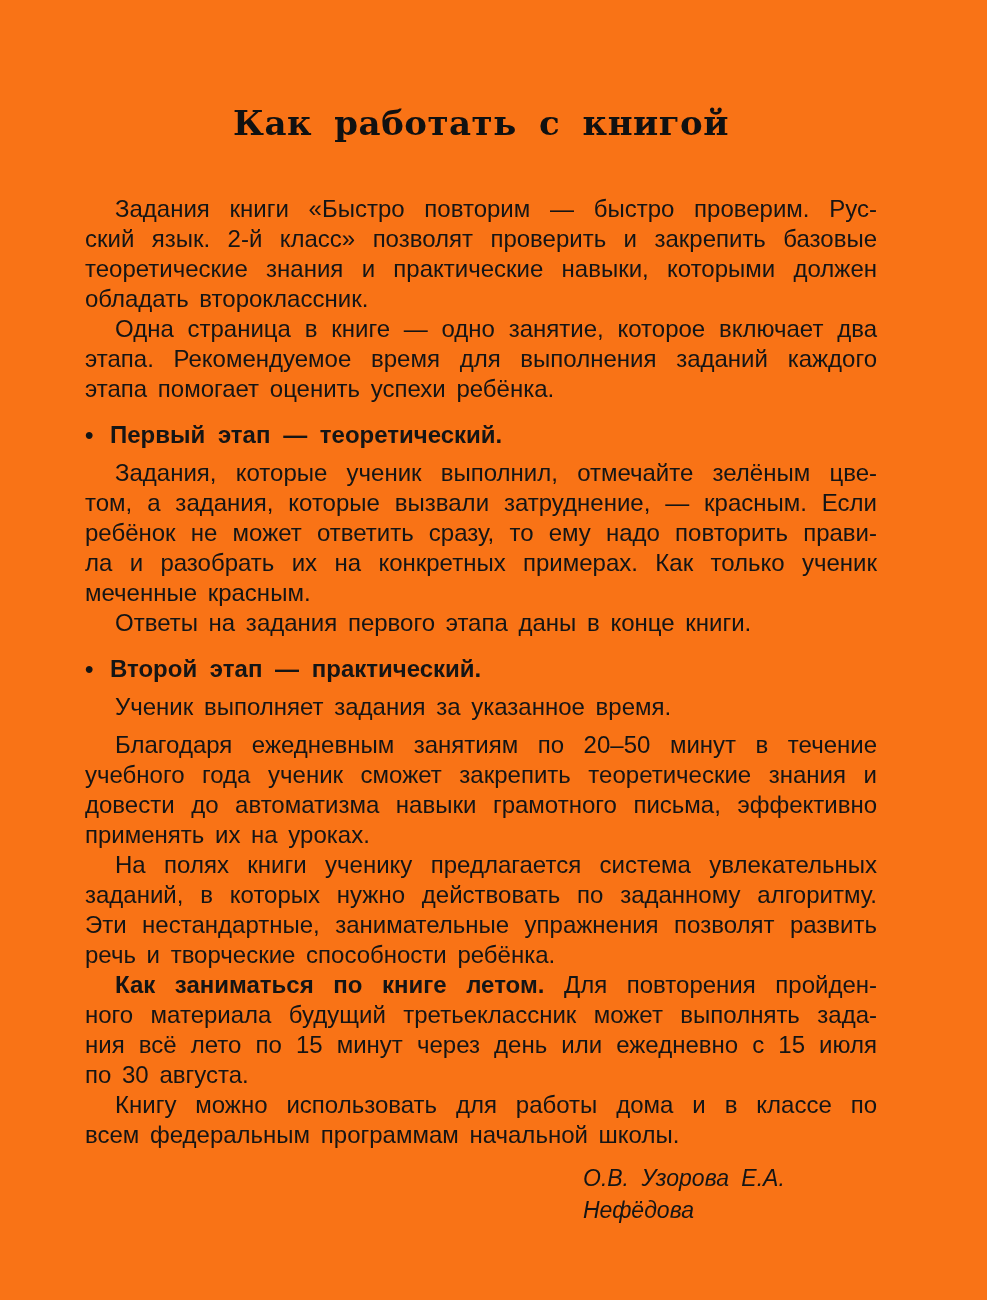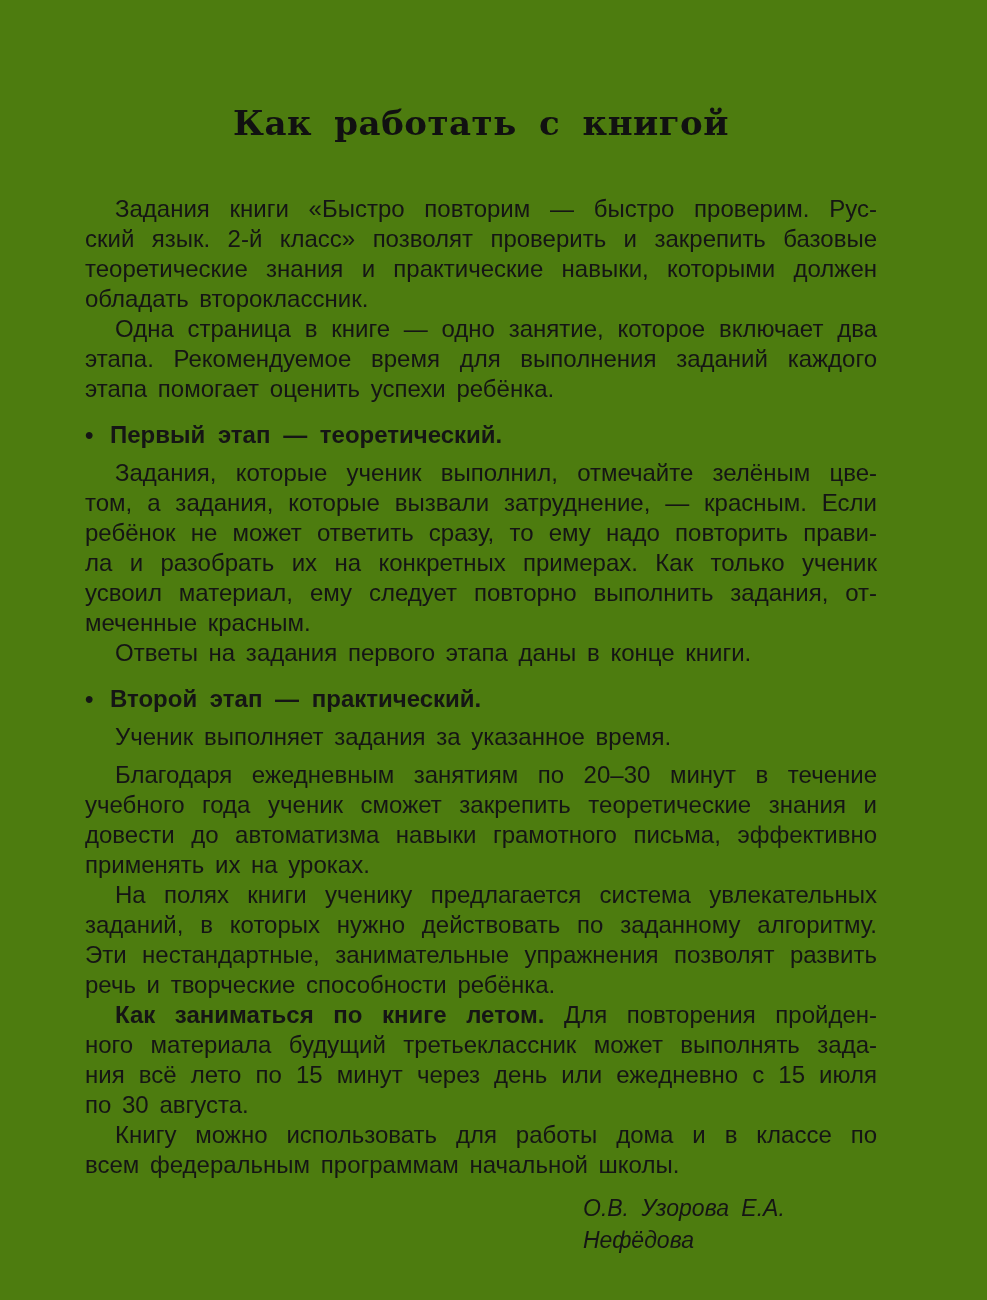--- a/index.html
+++ b/index.html
@@ -9,21 +9,21 @@
     height: 1300px;
     margin: 0 auto;
     font-family: "Liberation Sans", sans-serif;
     color: #151515;
     overflow: hidden;
   }
   .page {
     width: 987px;
     height: 1300px;
     padding: 100px 110px 0 85px;
-    background: #4d7c0f;
+    background: #f97316;
   }
   .title {
     font-family: "DejaVu Serif", "Liberation Serif", serif;
     font-weight: bold;
     font-size: 34px;
     line-height: 46px;
     text-align: center;
     word-spacing: 10px;
     letter-spacing: 0.5px;
     margin-bottom: 12px;
@@ -87,32 +87,31 @@
         <div class="line first just">Одна страница в книге — одно занятие, которое включает два</div>
         <div class="line just">этапа. Рекомендуемое время для выполнения заданий каждого</div>
         <div class="line">этапа помогает оценить успехи ребёнка.</div>
       </div>
       <div class="bullet-item"><span class="bullet-marker">•</span><b>Первый этап — теоретический.</b></div>
       <div class="para">
         <div class="line first just">Задания, которые ученик выполнил, отмечайте зелёным цве-</div>
         <div class="line just">том, а задания, которые вызвали затруднение, — красным. Если</div>
         <div class="line just">ребёнок не может ответить сразу, то ему надо повторить прави-</div>
         <div class="line just">ла и разобрать их на конкретных примерах. Как только ученик</div>
-        <div class="line just">усвоил материал, ему следует повторно выполнить задания, от-</div>
         <div class="line">меченные красным.</div>
       </div>
       <div class="para">
         <div class="line first">Ответы на задания первого этапа даны в конце книги.</div>
       </div>
       <div class="bullet-item"><span class="bullet-marker">•</span><b>Второй этап — практический.</b></div>
       <div class="para spaced">
         <div class="line first">Ученик выполняет задания за указанное время.</div>
       </div>
       <div class="para spaced">
-        <div class="line first just">Благодаря ежедневным занятиям по 20–30 минут в течение</div>
+        <div class="line first just">Благодаря ежедневным занятиям по 20–50 минут в течение</div>
         <div class="line just">учебного года ученик сможет закрепить теоретические знания и</div>
         <div class="line just">довести до автоматизма навыки грамотного письма, эффективно</div>
         <div class="line">применять их на уроках.</div>
       </div>
       <div class="para">
         <div class="line first just">На полях книги ученику предлагается система увлекательных</div>
         <div class="line just">заданий, в которых нужно действовать по заданному алгоритму.</div>
         <div class="line just">Эти нестандартные, занимательные упражнения позволят развить</div>
         <div class="line">речь и творческие способности ребёнка.</div>
       </div>

